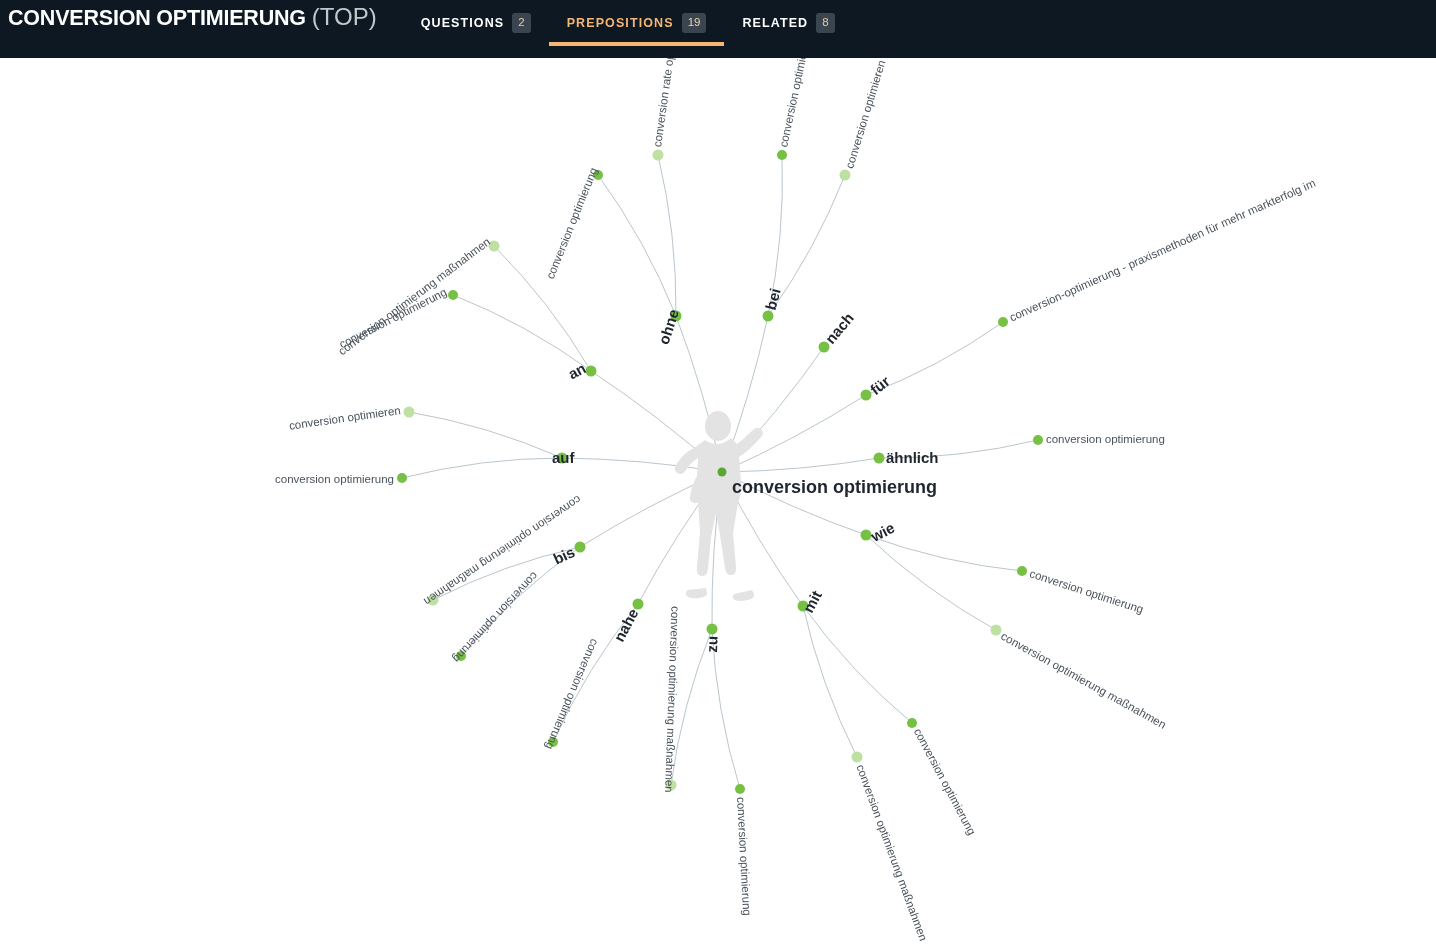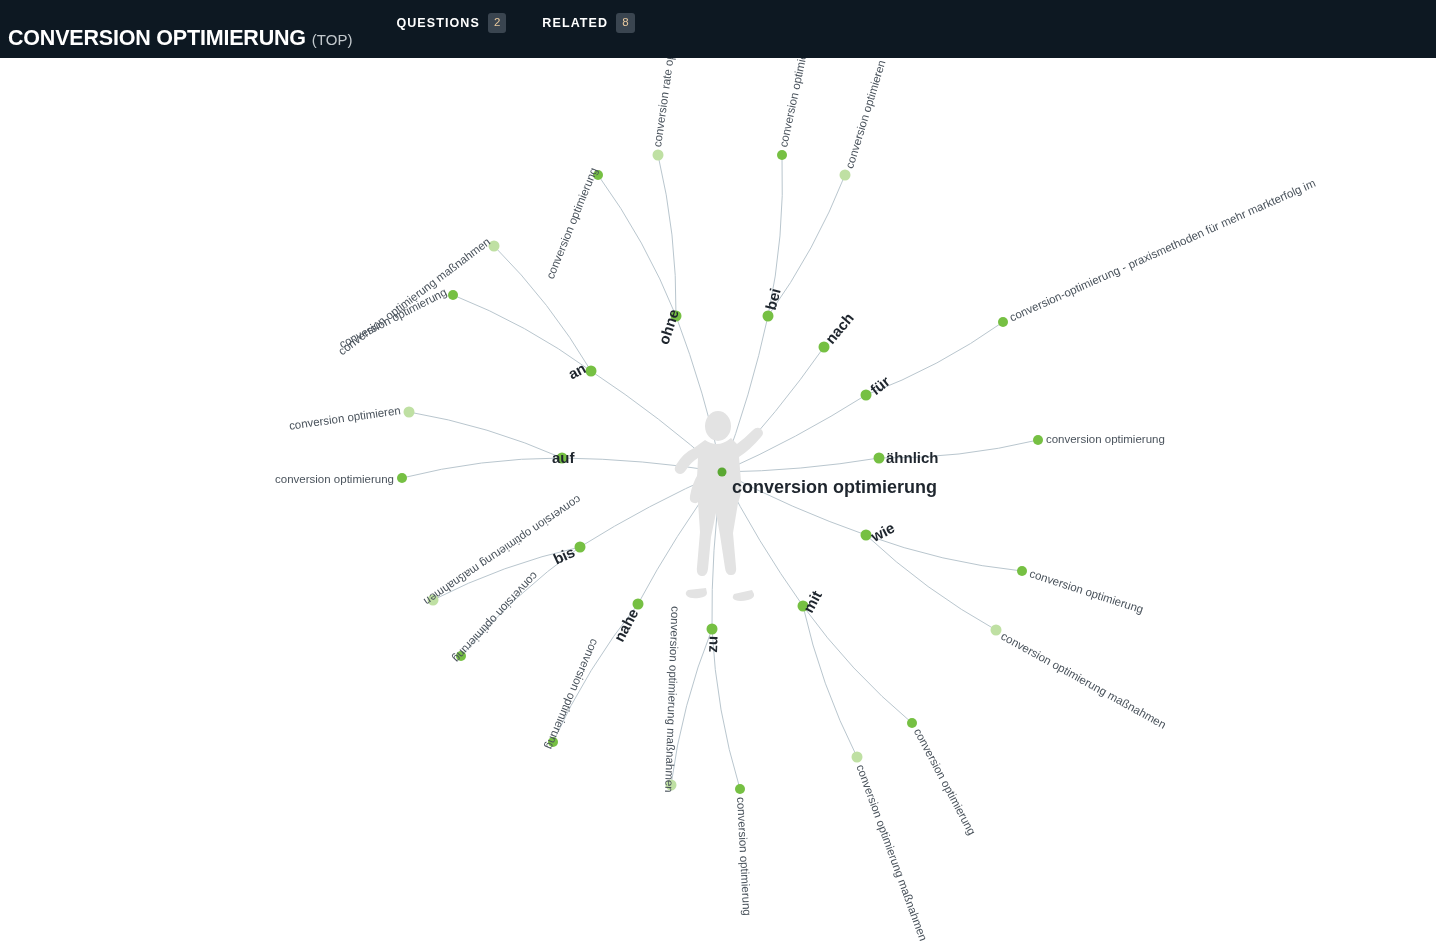--- a/index.html
+++ b/index.html
@@ -24,24 +24,23 @@
     white-space: nowrap;
   }
   #page-title {
     color: #ffffff;
     font-size: 21.5px;
     font-weight: bold;
     letter-spacing: -0.2px;
   }
   #page-title-suffix {
     color: #c2c8cd;
-    font-size: 15px;
+    font-size: 24px;
     font-weight: normal;
     margin-left: 6px;
-    margin-top: 28px;
   }
   #tabs {
     display: flex; align-items: flex-start;
     margin-left: 26px;
     height: 46px;
   }
   .tab {
     position: relative;
     display: flex; align-items: center;
     height: 46px;
@@ -138,20 +137,25 @@
 
 <div id="header">
   <div id="title-block">
     <span id="page-title">CONVERSION OPTIMIERUNG</span>
     <span id="page-title-suffix">(TOP)</span>
   </div>
   <div id="tabs">
       <div class="tab">
         <span class="tab-label">QUESTIONS</span>
         <span class="tab-badge">2</span>
+      </div>
+      <div class="tab active">
+        <span class="tab-label">PREPOSITIONS</span>
+        <span class="tab-badge">19</span>
+        <div class="tab-underline"></div>
       </div>
       <div class="tab">
         <span class="tab-label">RELATED</span>
         <span class="tab-badge">8</span>
       </div>
     </div>
 </div>
 
 <div id="graph-canvas">
 

